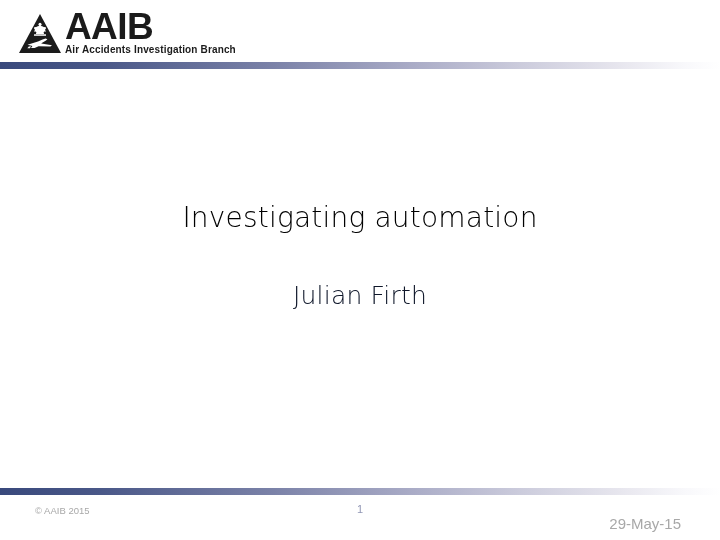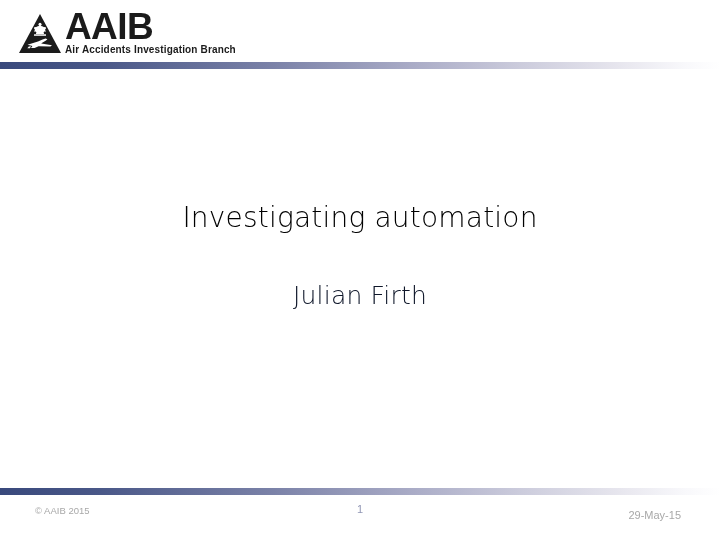--- a/index.html
+++ b/index.html
@@ -137,23 +137,23 @@
     top: 8px;
     width: 720px;
     text-align: center;
     font-family: "Liberation Sans", sans-serif;
     font-size: 11px;
     color: #9096b4;
   }
   .footer-date {
     position: absolute;
     right: 39px;
-    top: 14px;
-    font-family: "Liberation Sans", sans-serif;
-    font-size: 11px;
+    top: 20px;
+    font-family: "Liberation Sans", sans-serif;
+    font-size: 15px;
     color: #a8a8a8;
     white-space: nowrap;
   }
 </style>
 </head>
 <body>
 
 <div class="slide">
 
   <div class="logo-block">

